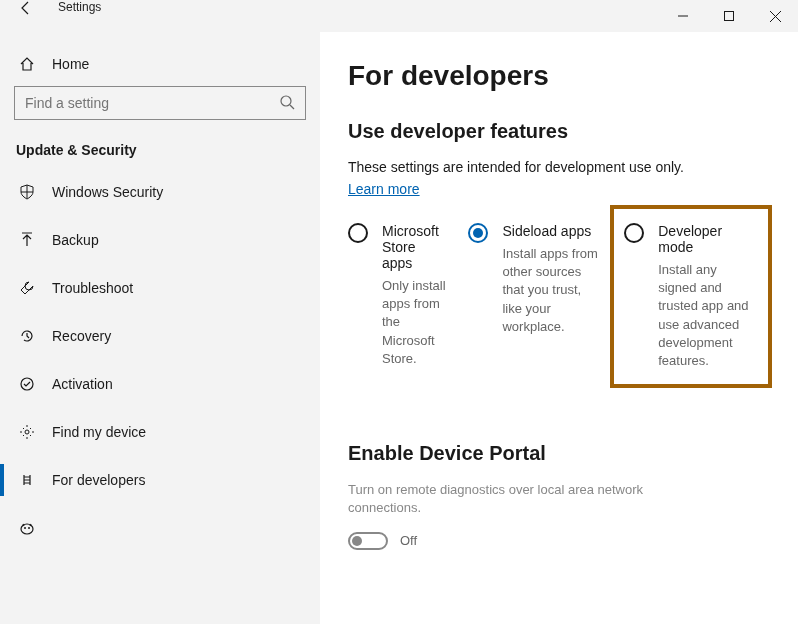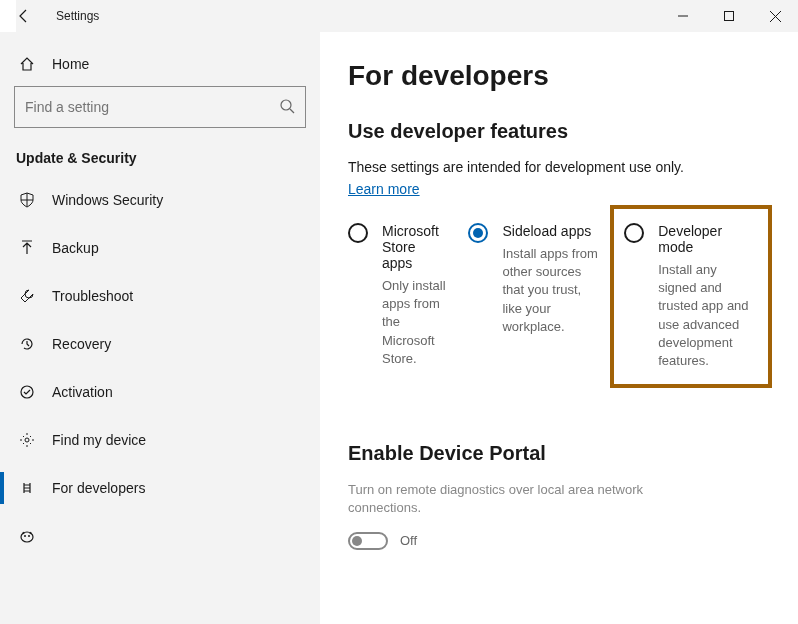--- a/index.html
+++ b/index.html
@@ -10,23 +10,23 @@
     background: #fff;
     width: 798px;
     height: 624px;
     overflow: hidden;
     display: flex;
     flex-direction: column;
   }
   .titlebar {
     height: 32px;
     display: flex;
-    align-items: center;
+    align-items: flex-start;
+    padding-left: 18px;
     background: #f3f3f3;
-    margin-left: 16px;
   }
   .titlebar .back { width: 16px; height: 16px; display:flex; align-items:center; justify-content:center; cursor:pointer;}
   .titlebar .title { margin-left: 24px; font-size: 12px; color:#222;}
   .titlebar .spacer { flex: 1; }
   .titlebar .winbtn { width: 46px; height: 32px; display:flex; align-items:center; justify-content:center; cursor:pointer;}
   .titlebar .winbtn svg { stroke:#1a1a1a; }
   .body { flex:1; display:flex; overflow:hidden; }
   .sidebar {
     width: 320px;
     background: #f3f3f3;
@@ -39,21 +39,21 @@
     display:flex; align-items:center; gap:16px;
     padding: 10px 4px 14px 4px;
     cursor:pointer;
   }
   .home-row .iconbox { width:18px; display:flex; justify-content:center;}
   .home-row .label { font-size:14px;}
   .searchbox {
     display:flex; align-items:center;
     border:1px solid #888;
     background:#fff0;
-    height:42px;
+    height:34px;
     padding:16px 10px;
     margin-bottom:22px;
     background:#f3f3f3;
   }
   .searchbox input {
     flex:1; border:none; background:transparent; outline:none;
     font-size:14px; color:#666;
   }
   .section-header {
     font-weight:600; font-size:14px; margin: 0 0 10px 2px;

